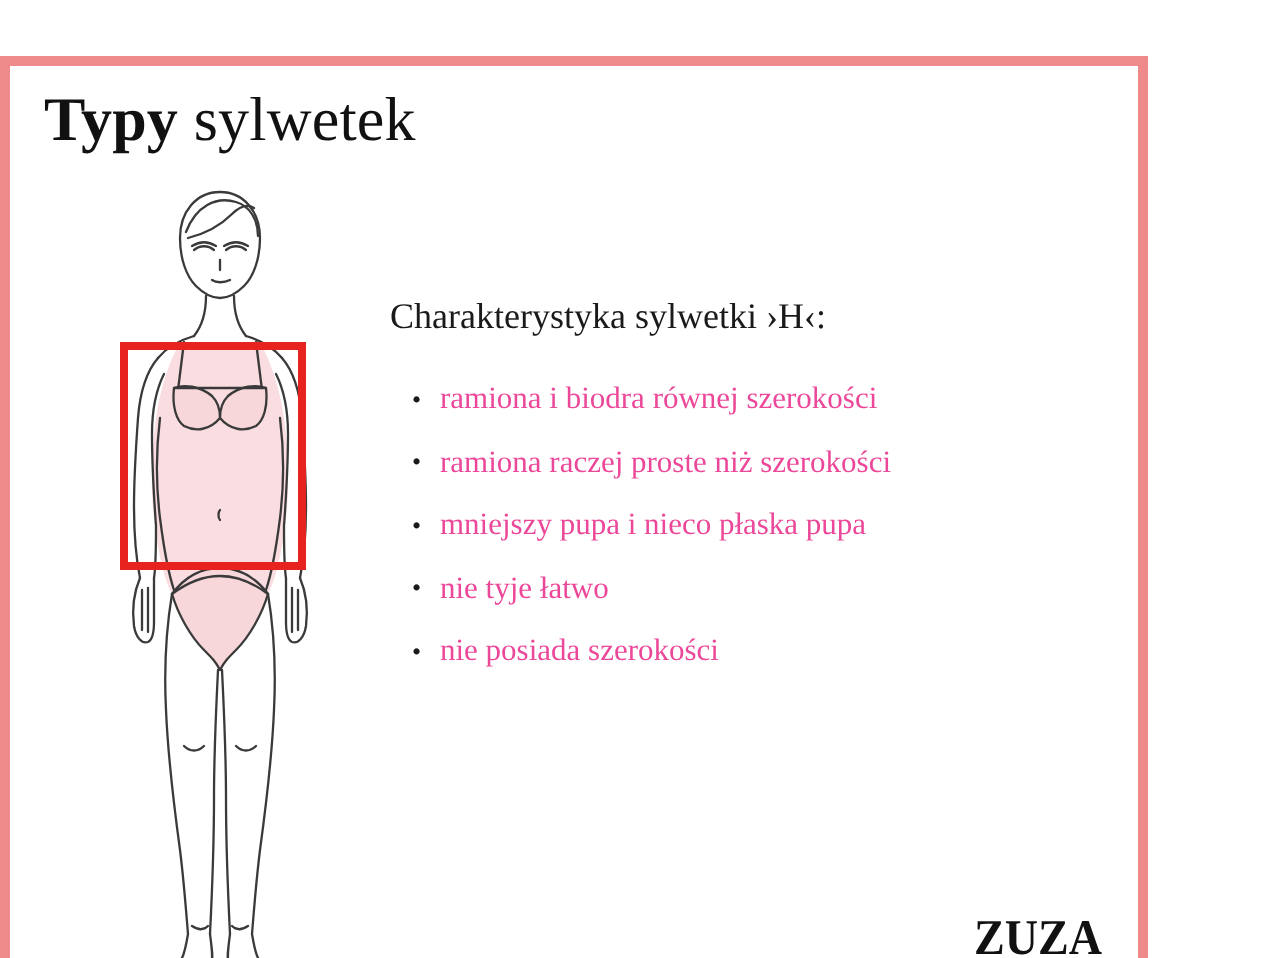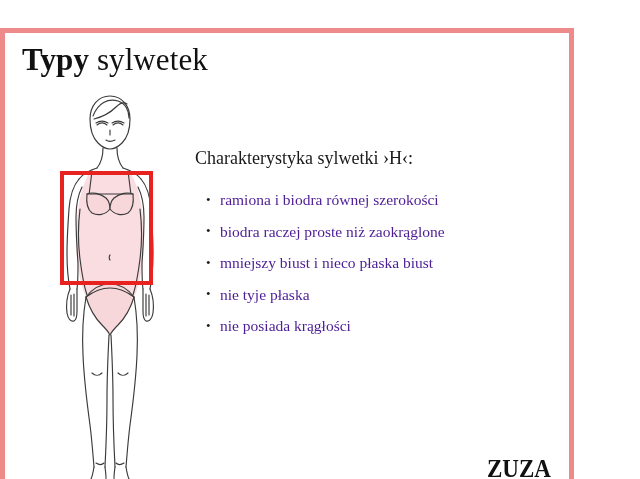--- a/index.html
+++ b/index.html
@@ -60,21 +60,21 @@
   }
   ul#bullets {
     list-style: none;
     margin: 0;
     padding: 0;
   }
   ul#bullets li {
     position: relative;
     font-size: 15.5px;
     line-height: 19px;
-    color: #4c1d95;
+    color: #ec4899;
     padding-left: 30px;
     margin-bottom: 12.5px;
     white-space: nowrap;
   }
   ul#bullets li::before {
     content: "\2022";
     position: absolute;
     left: 16px;
     top: -0.5px;
     font-size: 13px;
@@ -186,24 +186,24 @@
       </g>
 
       <rect x="32" y="90" width="89" height="110" fill="none" stroke="#e8231f" stroke-width="4"></rect>
     </svg>
   </div>
 
   <div id="text-col">
     <div id="charakterystyka">Charakterystyka sylwetki ›H‹:</div>
     <ul id="bullets">
       <li>ramiona i biodra równej szerokości</li>
-      <li>biodra raczej proste niż zaokrąglone</li>
-      <li>mniejszy biust i nieco płaska biust</li>
-      <li>nie tyje płaska</li>
-      <li>nie posiada krągłości</li>
+      <li>ramiona raczej proste niż szerokości</li>
+      <li>mniejszy pupa i nieco płaska pupa</li>
+      <li>nie tyje łatwo</li>
+      <li>nie posiada szerokości</li>
     </ul>
   </div>
 
   <div id="logo">
     <svg viewBox="0 0 64 26" xmlns="http://www.w3.org/2000/svg">
       <text x="0" y="21" font-family="Liberation Serif, DejaVu Serif, serif" font-size="25" font-weight="bold" fill="#111111" textLength="64" lengthAdjust="spacingAndGlyphs">ZUZA</text>
     </svg>
   </div>
 
 </div>

